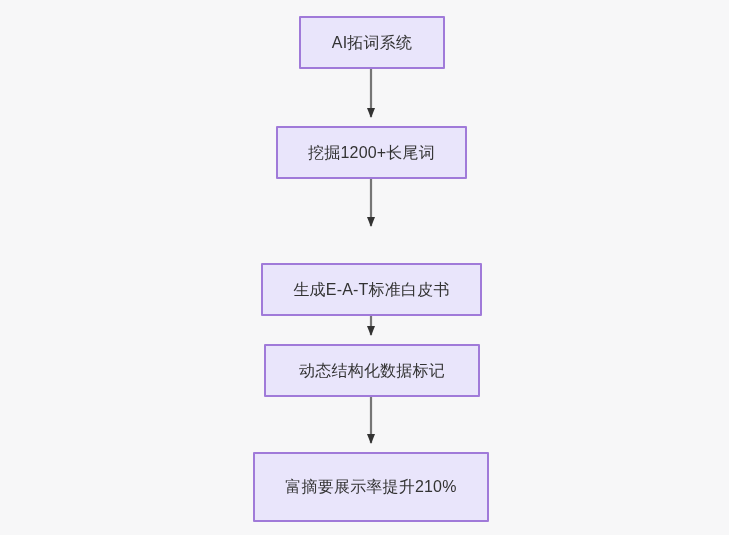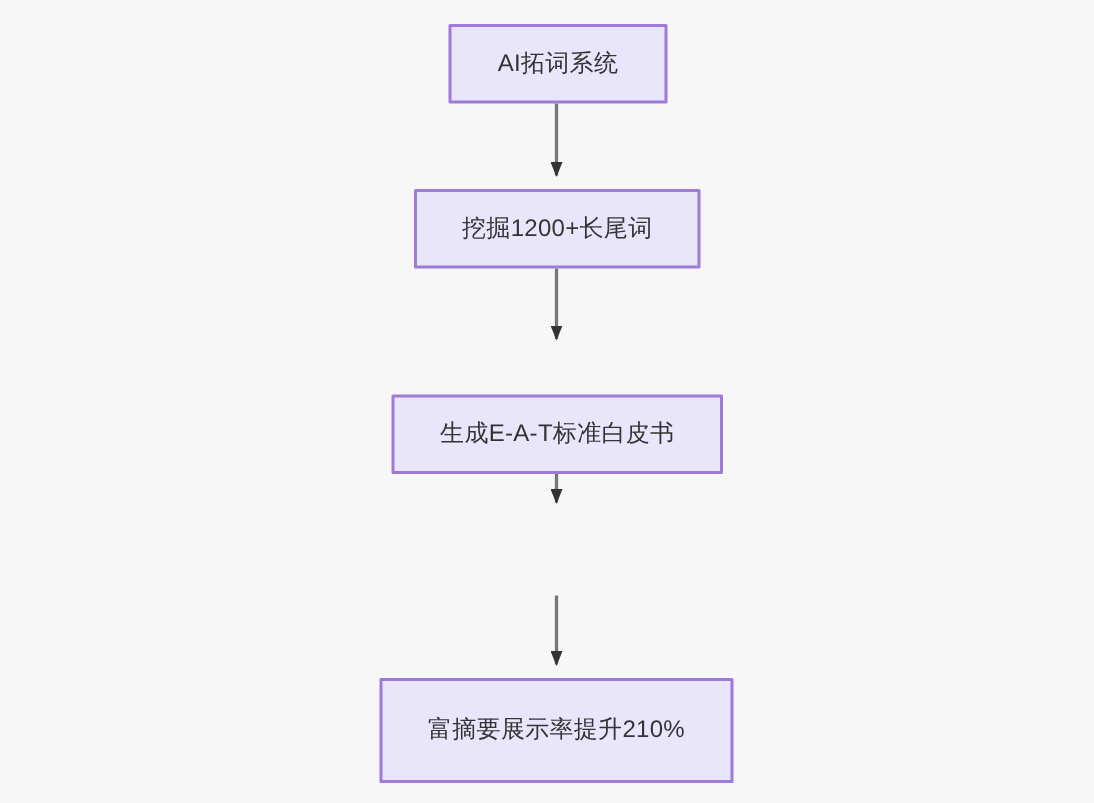--- a/index.html
+++ b/index.html
@@ -75,18 +75,21 @@
   </div>
 
   <div class="node" id="node-n2" style="left: 276px; top: 126px; width: 191px; height: 53px;">
     <span class="node-label">挖掘1200+长尾词</span>
   </div>
 
   <div class="node" id="node-n3" style="left: 261px; top: 235px; width: 221px; height: 53px; margin-top: 28px;">
     <span class="node-label">生成E-A-T标准白皮书</span>
   </div>
 
+  <div class="node" id="node-n4" style="left: 264px; top: 344px; width: 216px; height: 53px;">
+    <span class="node-label">动态结构化数据标记</span>
+  </div>
 
   <div class="node" id="node-n5" style="left: 253px; top: 452px; width: 236px; height: 70px;">
     <span class="node-label">富摘要展示率提升210%</span>
   </div>
 
 </div>
 
 </body></html>

